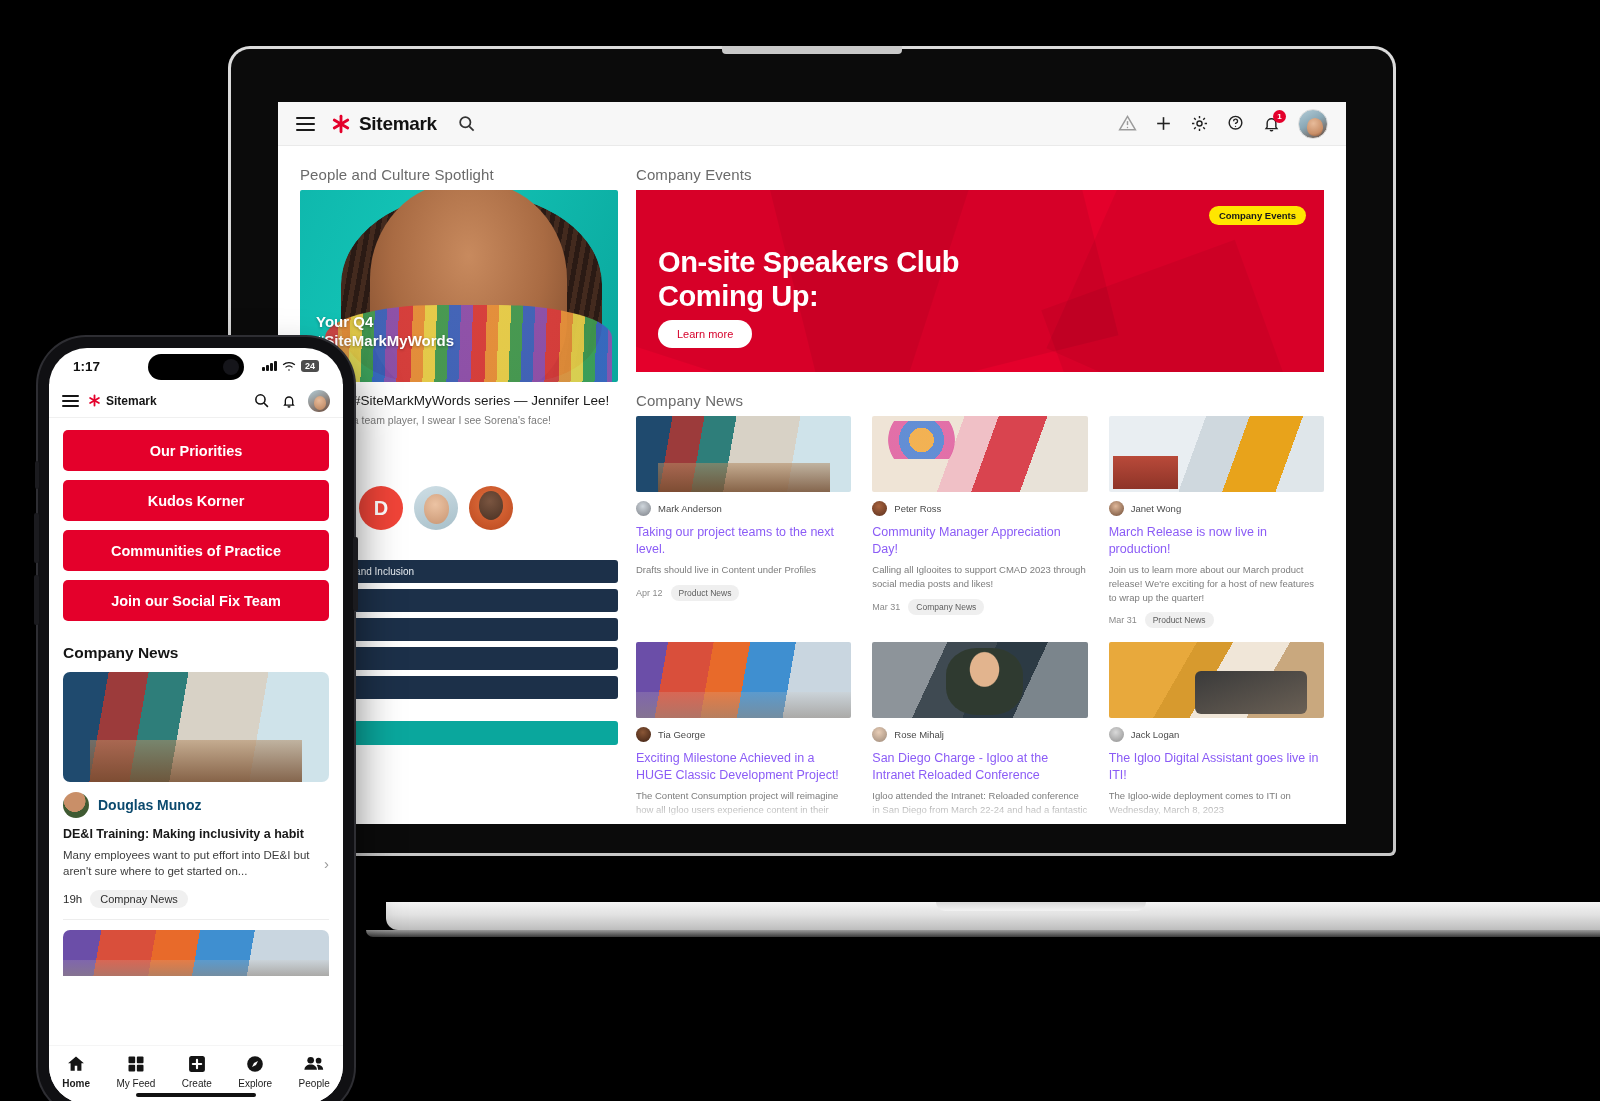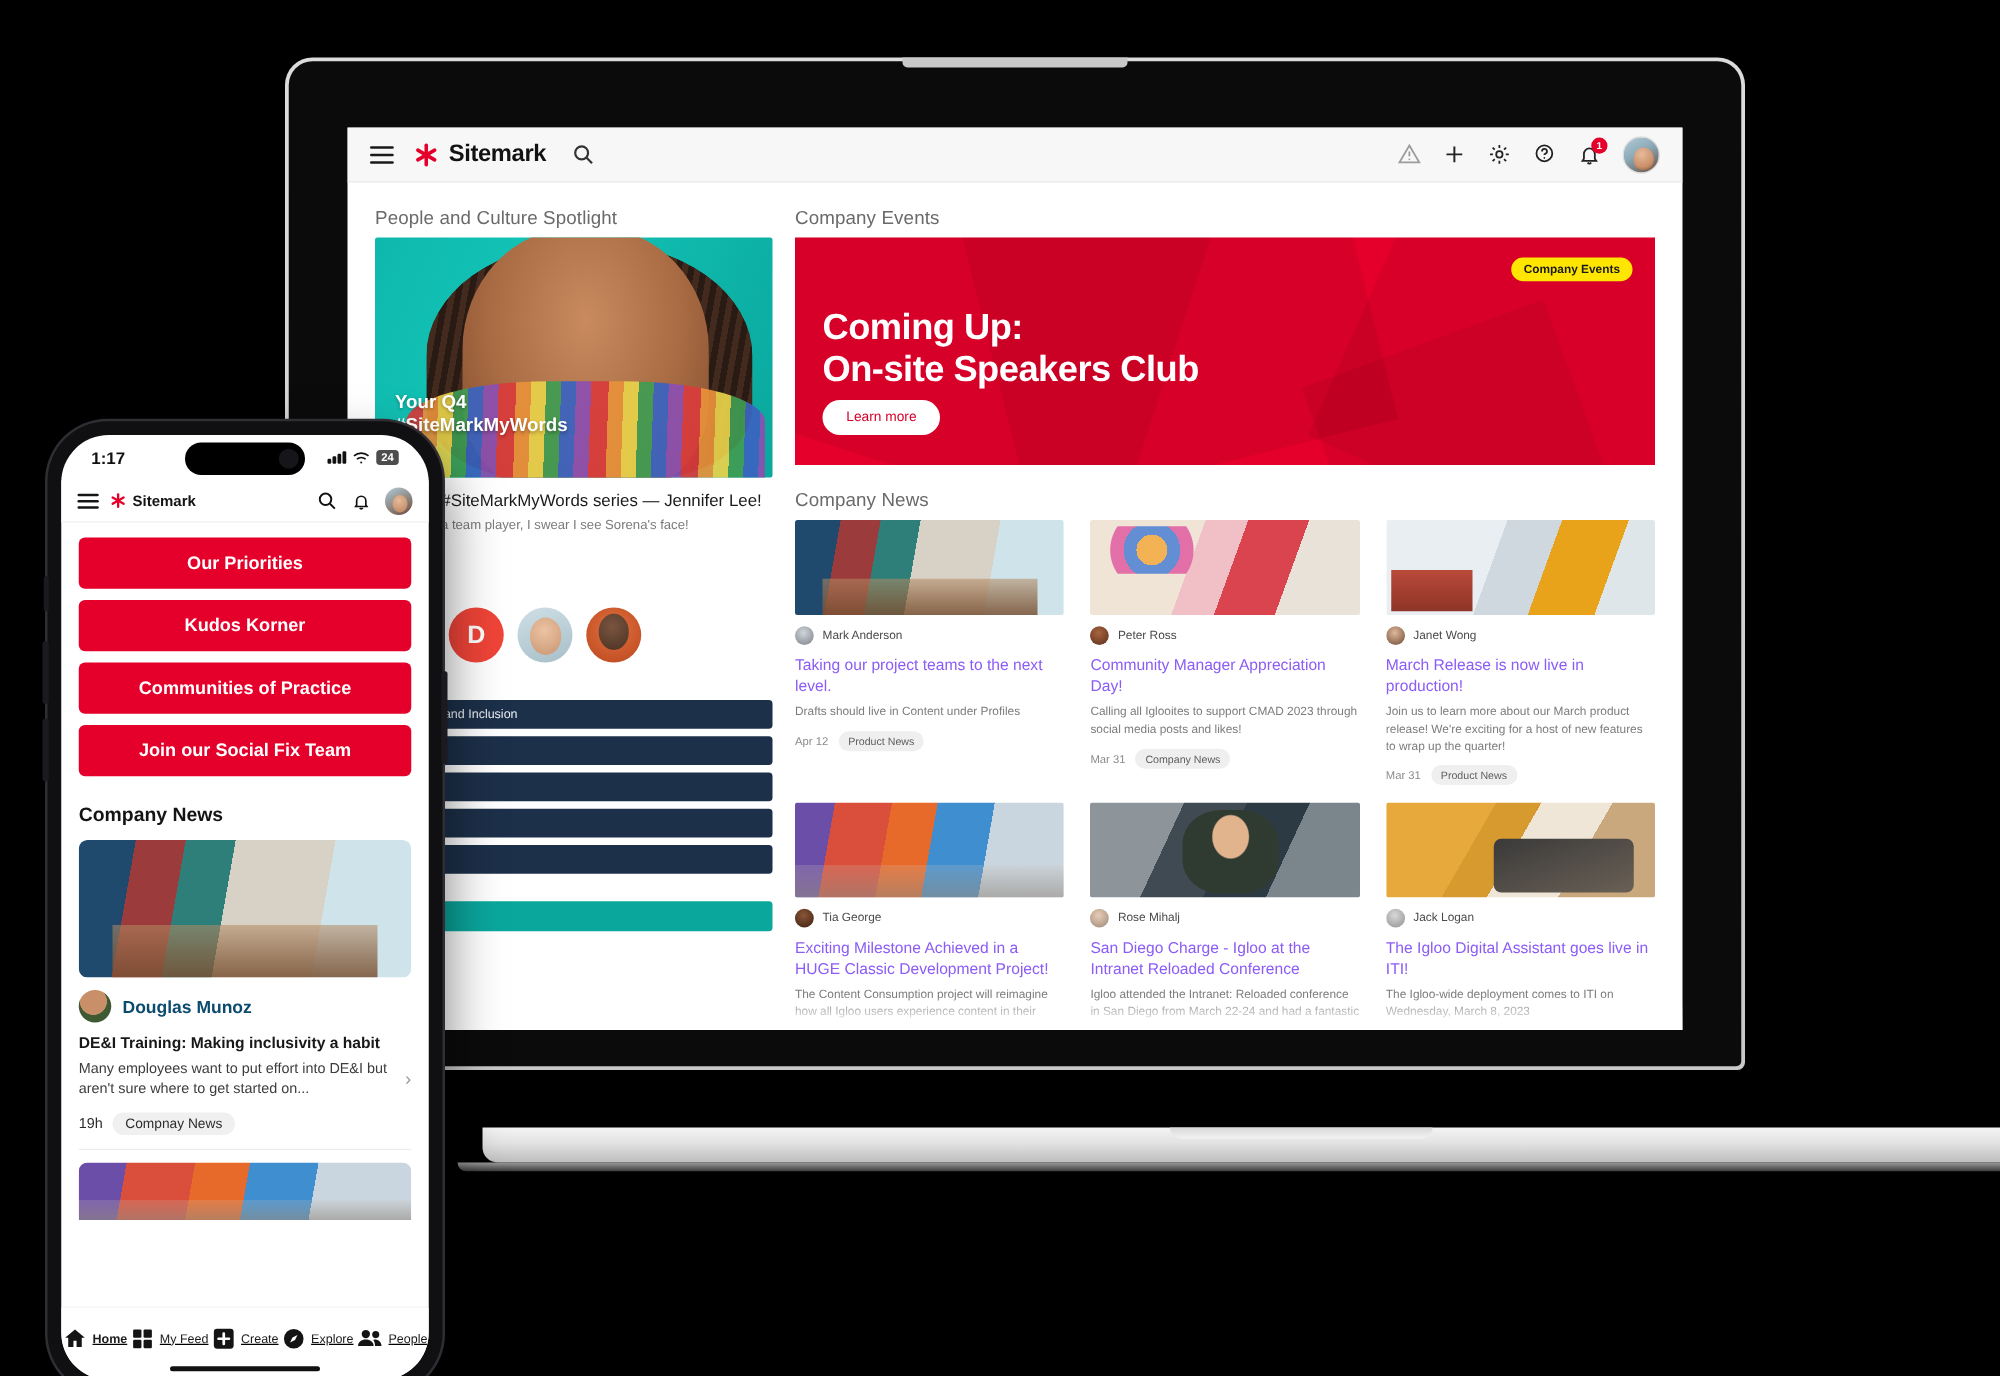--- a/index.html
+++ b/index.html
@@ -261,21 +261,21 @@
             border-bottom: 1px solid #ededed; }
   .p-time { font-size: 11.5px; color: #2a2a2a; }
   .p-tag { font-size: 11px; color: #2e2e2e; background: #f0f0f0; border-radius: 11px; padding: 3px 10px; }
   .p-next-img { width: 100%; height: 46px; margin-top: 10px; border-radius: 7px 7px 0 0; overflow:hidden; position:relative;}
 
   .p-tabbar {
     position: absolute; left: 0; right: 0; bottom: 0; height: 58px; background: #fff;
     display: flex; align-items: center; justify-content: space-around; padding-bottom: 8px;
     box-shadow: 0 -1px 0 rgba(0,0,0,.04);
   }
-  .tab { display: flex; flex-direction: row; align-items: center; gap: 4px; cursor: pointer; text-decoration: underline; }
+  .tab { display: flex; flex-direction: column; align-items: center; gap: 4px; cursor: pointer; }
   .tab .tl { font-size: 10px; color: #1b1b1b; }
   .tab.active .tl { font-weight: bold; }
   .home-indicator {
     position: absolute; left: 50%; transform: translateX(-50%); bottom: 7px;
     width: 120px; height: 4px; background: #111; border-radius: 3px;
   }
 </style>
 </head>
 <body>
 
@@ -385,22 +385,22 @@
         <div class="col-right">
           <div class="sectlabel">Company Events</div>
 
           <div class="hero">
             <div class="hero-sh1"></div>
               <div class="hero-sh2"></div>
               <div class="hero-sh3"></div>
               <div class="hero-sh4"></div>
             <span class="hero-tag">Company Events</span>
             <div class="hero-title">
+              <div>On-site Speakers Club</div>
               <div>Coming Up:</div>
-              <div>On-site Speakers Club</div>
             </div>
             <button class="hero-btn">Learn more</button>
           </div>
 
           <div class="news-wrap">
             <div class="sectlabel">Company News</div>
             <div class="news-grid">
 
               <div class="ncard">
                 <div class="nimg">

